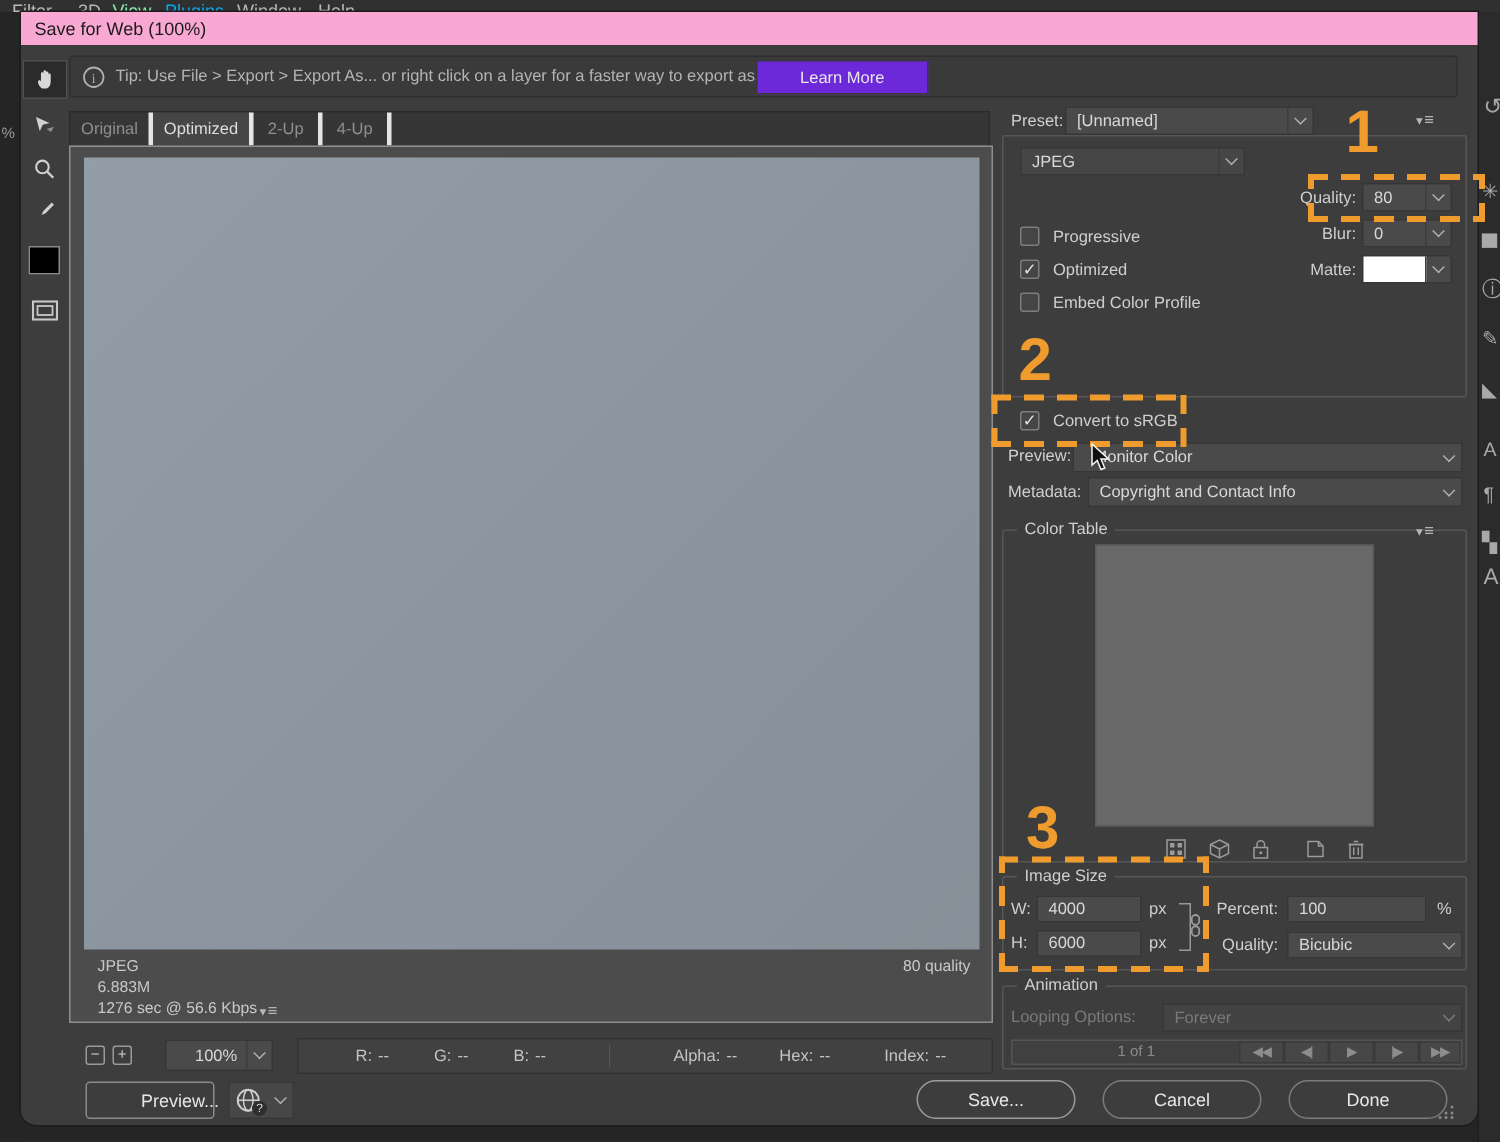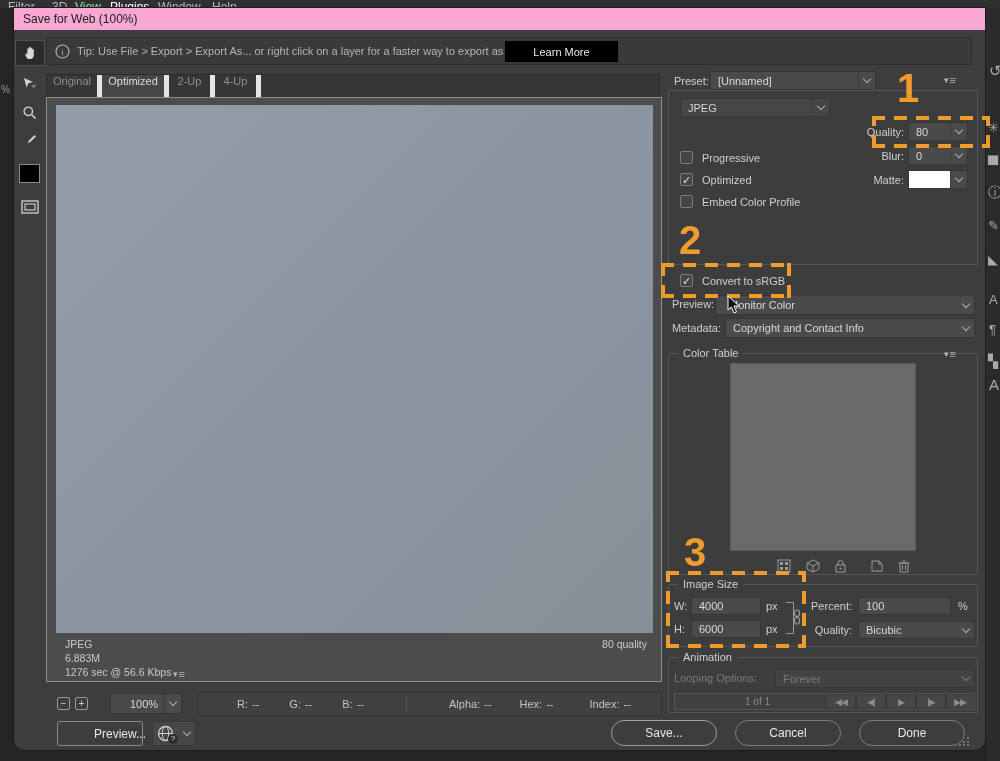--- a/index.html
+++ b/index.html
@@ -12,22 +12,22 @@
   .field{background:#4a4a4a;border:1px solid #363636;color:#d8d8d8;font-size:11px;
          display:flex;align-items:center;padding:0 7px;}
   .chevbox{position:absolute;right:0;top:0;bottom:0;width:17px;display:flex;align-items:center;justify-content:center;border-left:1px solid #3c3c3c;}
   .chev{width:6px;height:6px;border-right:1.6px solid #b0b0b0;border-bottom:1.6px solid #b0b0b0;transform:rotate(45deg);margin-top:-3px;}
   .cb{width:13px;height:13px;background:#454545;border:1px solid #7d7d7d;border-radius:2px;
       color:#e2e2e2;font-size:11px;line-height:12px;text-align:center;}
   .group{border:1px solid #565656;border-radius:2px;}
   .gtitle{background:#3d3d3d;padding:0 5px;font-size:11px;color:#cfcfcf;white-space:nowrap;}
   .pill{border:1px solid #9c9c9c;border-radius:14px;color:#e8e8e8;font-size:12px;
         display:flex;align-items:center;justify-content:center;background:transparent;}
-  .tab{display:flex;justify-content:center;font-size:11px;color:#8f8f8f;
-       border-right:5px solid #e5e5e5;height:100%;}
+  .tab{display:flex;align-items:center;justify-content:center;font-size:11px;color:#8f8f8f;
+       border-right:3px solid #e5e5e5;height:100%;}
   .tab.active{background:#464646;color:#dedede;}
   .pmenu{display:flex;align-items:center;gap:1px;color:#b5b5b5;font-size:9px;}
   .pmenu .lines{font-size:11px;letter-spacing:0;}
   .dashrect{position:absolute;pointer-events:none;
     background:
       repeating-linear-gradient(90deg,#ef9b2d 0 13px,transparent 13px 22px) top left/100% 4px no-repeat,
       repeating-linear-gradient(90deg,#ef9b2d 0 13px,transparent 13px 22px) bottom left/100% 4px no-repeat,
       repeating-linear-gradient(0deg,#ef9b2d 0 13px,transparent 13px 22px) top left/4px 100% no-repeat,
       repeating-linear-gradient(0deg,#ef9b2d 0 13px,transparent 13px 22px) top right/4px 100% no-repeat;}
   .stepnum{color:#ef9b2d;font-size:40px;font-weight:bold;line-height:1;}
@@ -39,21 +39,21 @@
 </style>
 </head>
 <body>
 
 <div id="page">
 
   <div class="abs" style="left:0;top:0;width:1000px;height:8px;background:#303030;overflow:hidden;">
     <span class="abs" style="left:8px;top:0;font-size:12px;color:#b8b8b8;">Filter</span>
     <span class="abs" style="left:52px;top:0;font-size:12px;color:#b8b8b8;">3D</span>
     <span class="abs" style="left:75px;top:0;font-size:12px;color:#86efac;">View</span>
-    <span class="abs" style="left:110px;top:0;font-size:12px;color:#ffffff;">Plugins</span>
+    <span class="abs" style="left:110px;top:0;font-size:12px;color:#0ea5e9;">Plugins</span>
     <span class="abs" style="left:158px;top:0;font-size:12px;color:#b8b8b8;">Window</span>
     <span class="abs" style="left:212px;top:0;font-size:12px;color:#b8b8b8;">Help</span>
   </div>
 
   <div class="abs" style="left:0;top:8px;width:14px;height:753px;background:#252525;">
     <span class="abs" style="left:1px;top:76px;font-size:10px;color:#9a9a9a;">%</span>
   </div>
 
   <div class="abs" style="left:985px;top:8px;width:15px;height:753px;background:#2b2b2b;border-left:1px solid #1d1d1d;overflow:hidden;">
     <span class="abs stripicon" style="left:3px;top:54px;font-size:15px;">↺</span>
@@ -75,21 +75,21 @@
     </div>
 
     <div class="abs" style="left:32px;top:29px;width:926px;height:28px;background:#3a3a3a;border:1px solid #2e2e2e;border-radius:3px;">
       <span class="abs" style="left:8px;top:6px;">
         <svg width="15" height="15" viewBox="0 0 15 15">
             <circle cx="7.5" cy="7.5" r="6.5" fill="none" stroke="#b0b0b0" stroke-width="1.2"></circle>
             <text x="7.5" y="11" text-anchor="middle" font-size="9" fill="#b0b0b0" font-family="Liberation Serif,serif">i</text>
           </svg>
       </span>
       <span class="abs" style="left:30px;top:7px;font-size:11px;color:#b4b4b4;white-space:nowrap;">Tip: Use File &gt; Export &gt; Export As...  or right click on a layer for a faster way to export assets</span>
-      <div class="abs" style="left:457px;top:2px;width:115px;height:23px;background:#000000;border:1px solid #383838;display:flex;align-items:center;justify-content:center;">
+      <div class="abs" style="left:457px;top:2px;width:115px;height:23px;background:#6d28d9;border:1px solid #383838;display:flex;align-items:center;justify-content:center;">
         <span style="font-size:11px;color:#e8e8e8;">Learn More</span>
       </div>
     </div>
 
     <div class="abs" style="left:0;top:24px;width:32px;height:700px;">
       <div class="toolbtn abs" style="left:1px;top:8px;background:#2b2b2b;border:1px solid #505050;">
         <svg width="16" height="16" viewBox="0 0 16 16">
             <path d="M6 14c-2-1.6-3.2-4.2-2.4-5.2.5-.6 1.4-.2 1.7.5V4.2c0-1.3 1.7-1.3 1.7 0V7 2.8c0-1.3 1.7-1.3 1.7 0V7 3.6c0-1.2 1.6-1.2 1.6 0V7.4 4.8c0-1.1 1.5-1.1 1.5 0v4.6c0 2.6-1 4-2.6 4.6z" fill="#d8d8d8"></path>
           </svg>
       </div>

